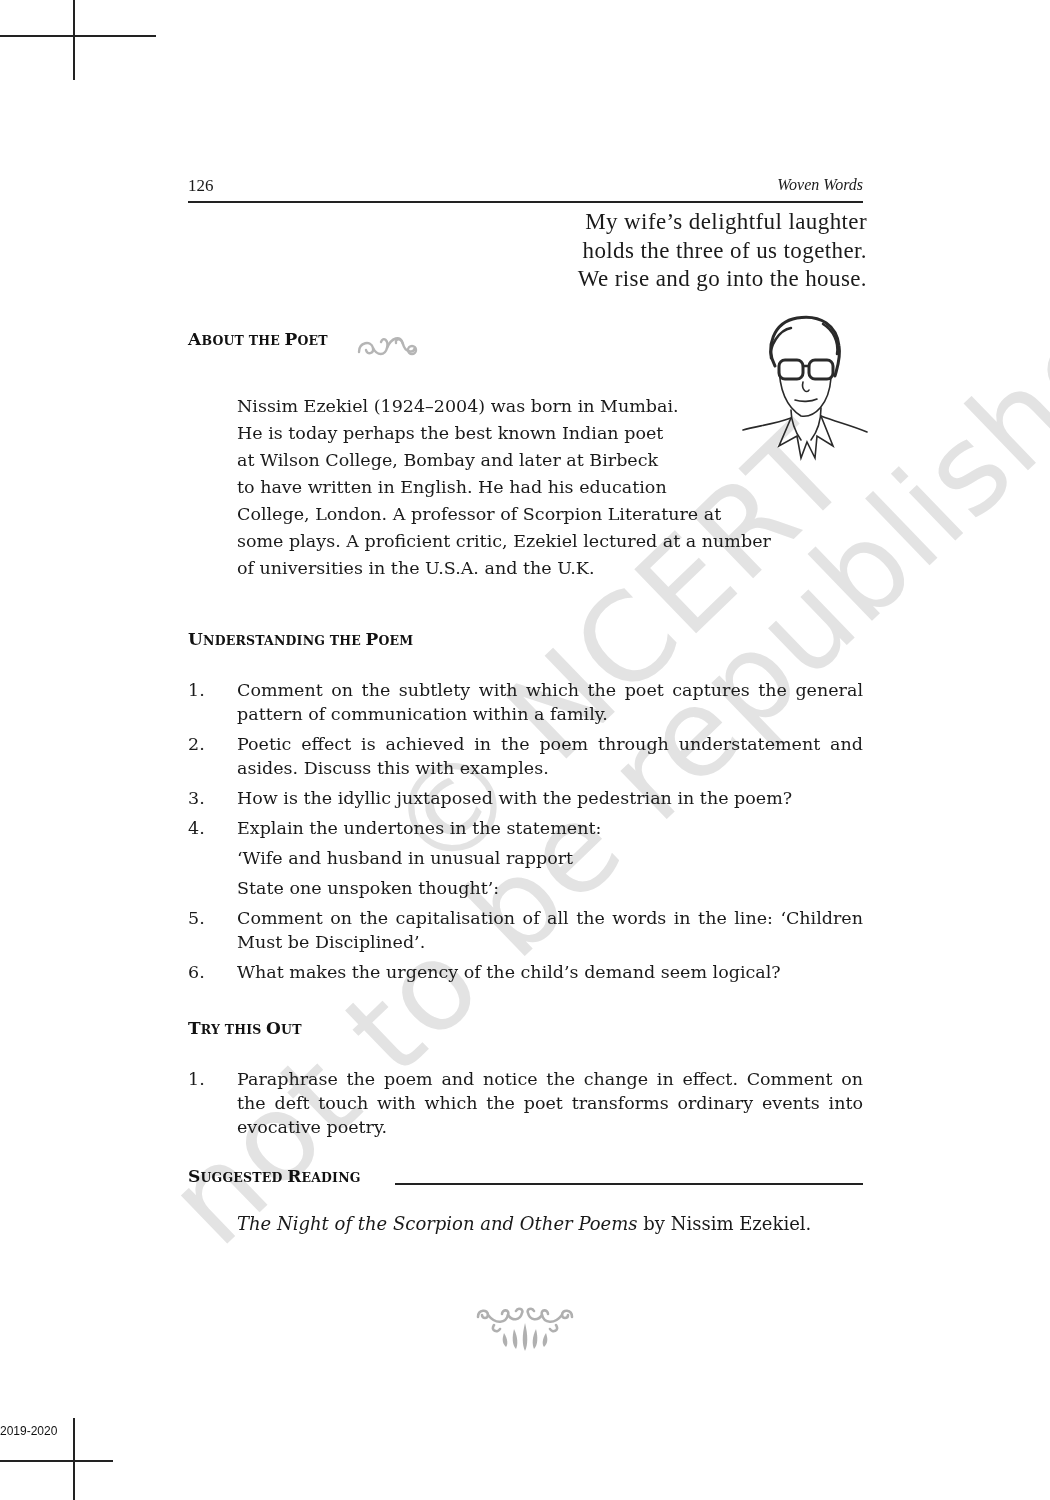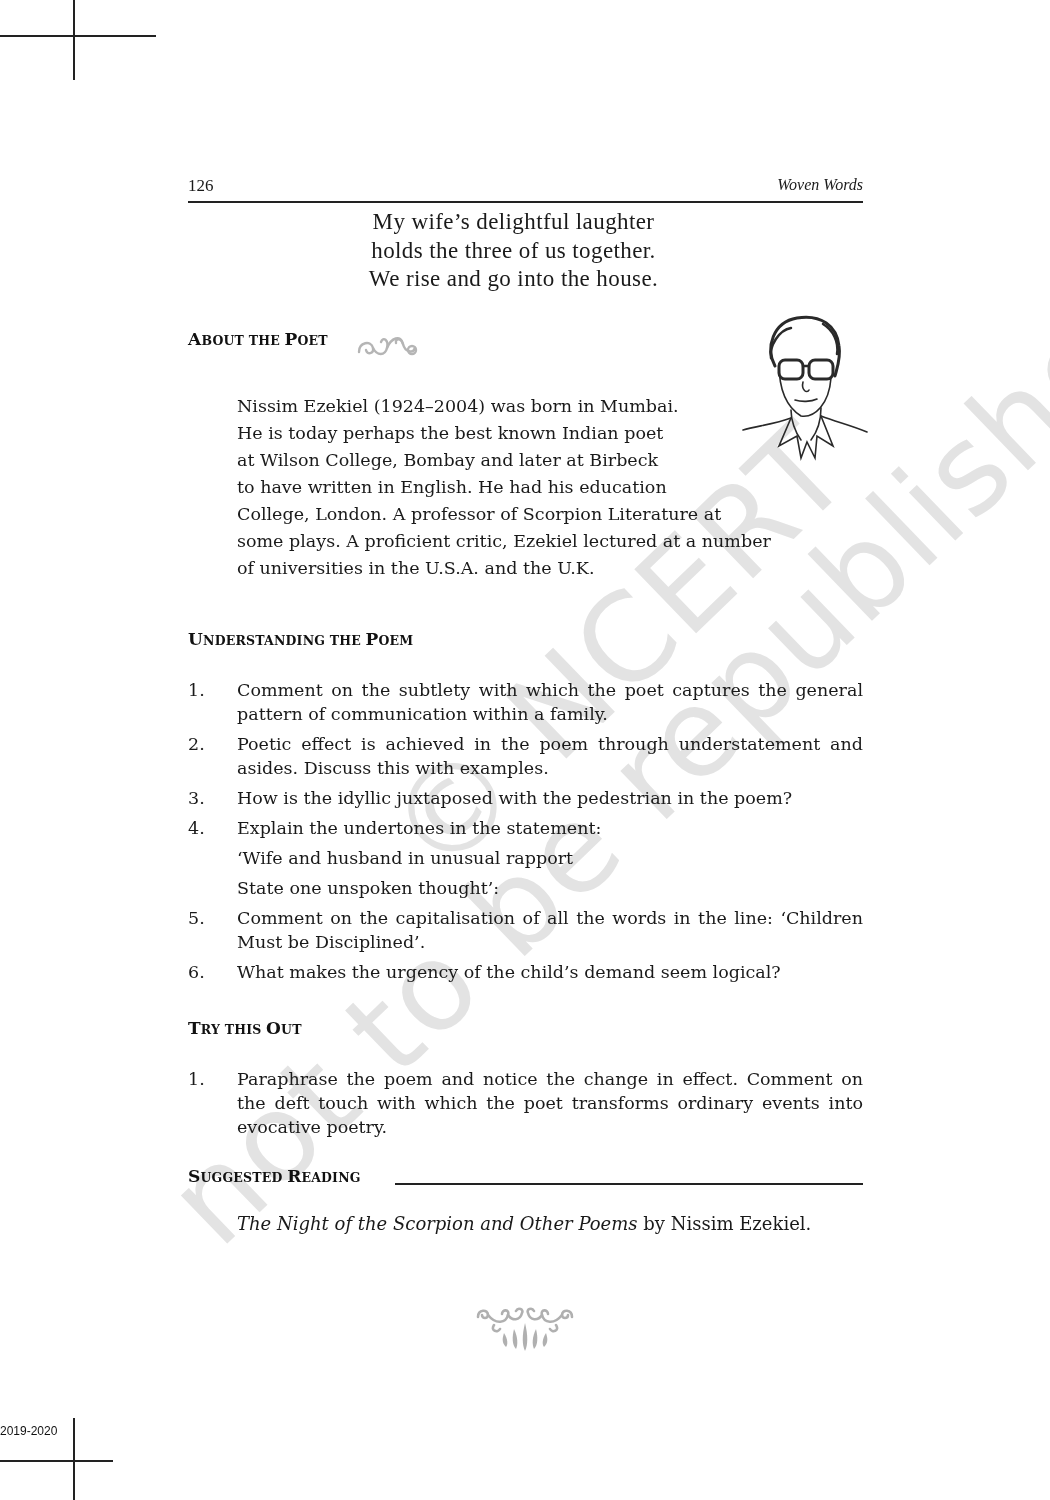--- a/index.html
+++ b/index.html
@@ -21,21 +21,21 @@
   .wm1 { left: 410px; top: 780px; }
   .wm2 { left: 190px; top: 1150px; }
 
   .content { position: absolute; left: 0; top: 0; width: 1050px; height: 1441px; z-index: 1; }
 
   .running-head { position: absolute; left: 188px; top: 176px; width: 675px; height: 26px; }
   .page-num { position: absolute; left: 0; top: 0; font-size: 17px; font-family: "Liberation Serif", serif; }
   .book-title { position: absolute; right: 0; top: 0; font-size: 16px; font-style: italic; font-family: "Liberation Serif", serif; text-align: center; }
   .head-rule { position: absolute; left: 188px; top: 201px; width: 675px; height: 2px; background: #222; }
 
-  .poem { position: absolute; left: 176px; top: 208px; width: 675px; text-align: center; font-family: "Liberation Serif", serif; font-size: 23px; line-height: 28.5px; }
+  .poem { position: absolute; left: 192px; top: 208px; width: 675px; text-align: right; font-family: "Liberation Serif", serif; font-size: 23px; line-height: 28.5px; }
   .poem div { letter-spacing: 0.4px; }
 
   .section-heading {
     position: absolute; left: 188px; font-family: "DejaVu Serif", serif;
     font-weight: bold; font-size: 17px; color: #111; letter-spacing: 0.2px;
   }
   .sc { font-size: 12.5px; }
 
   .flourish { position: absolute; left: 355px; top: 330px; width: 66px; height: 32px; }
 

